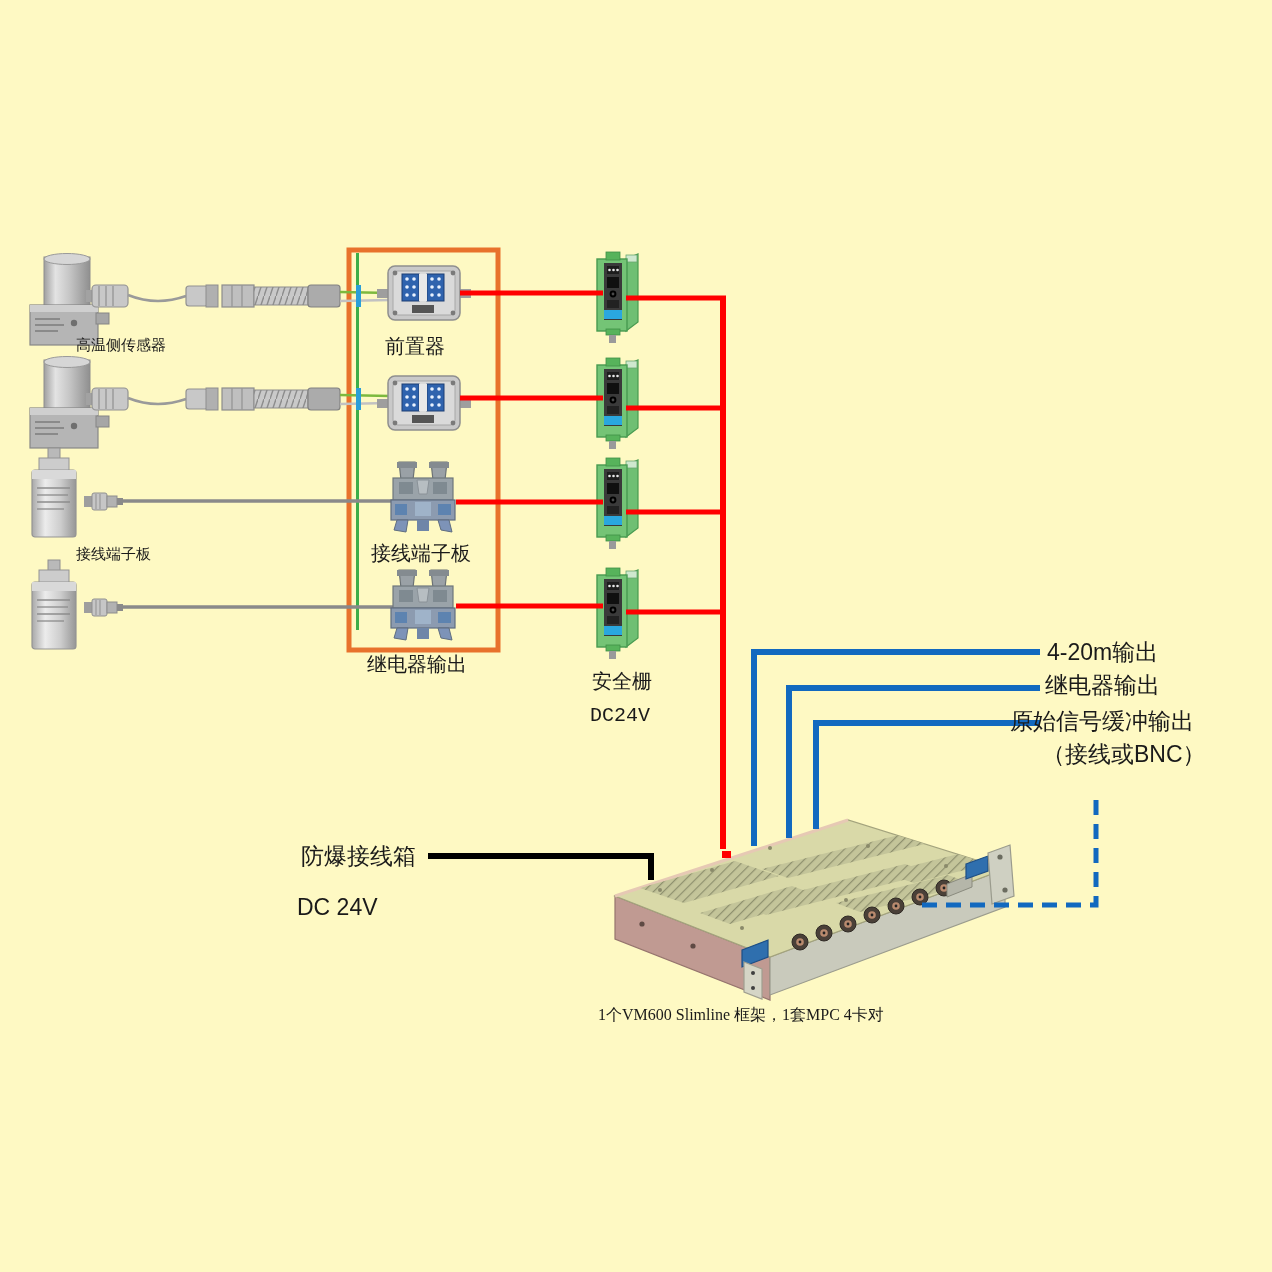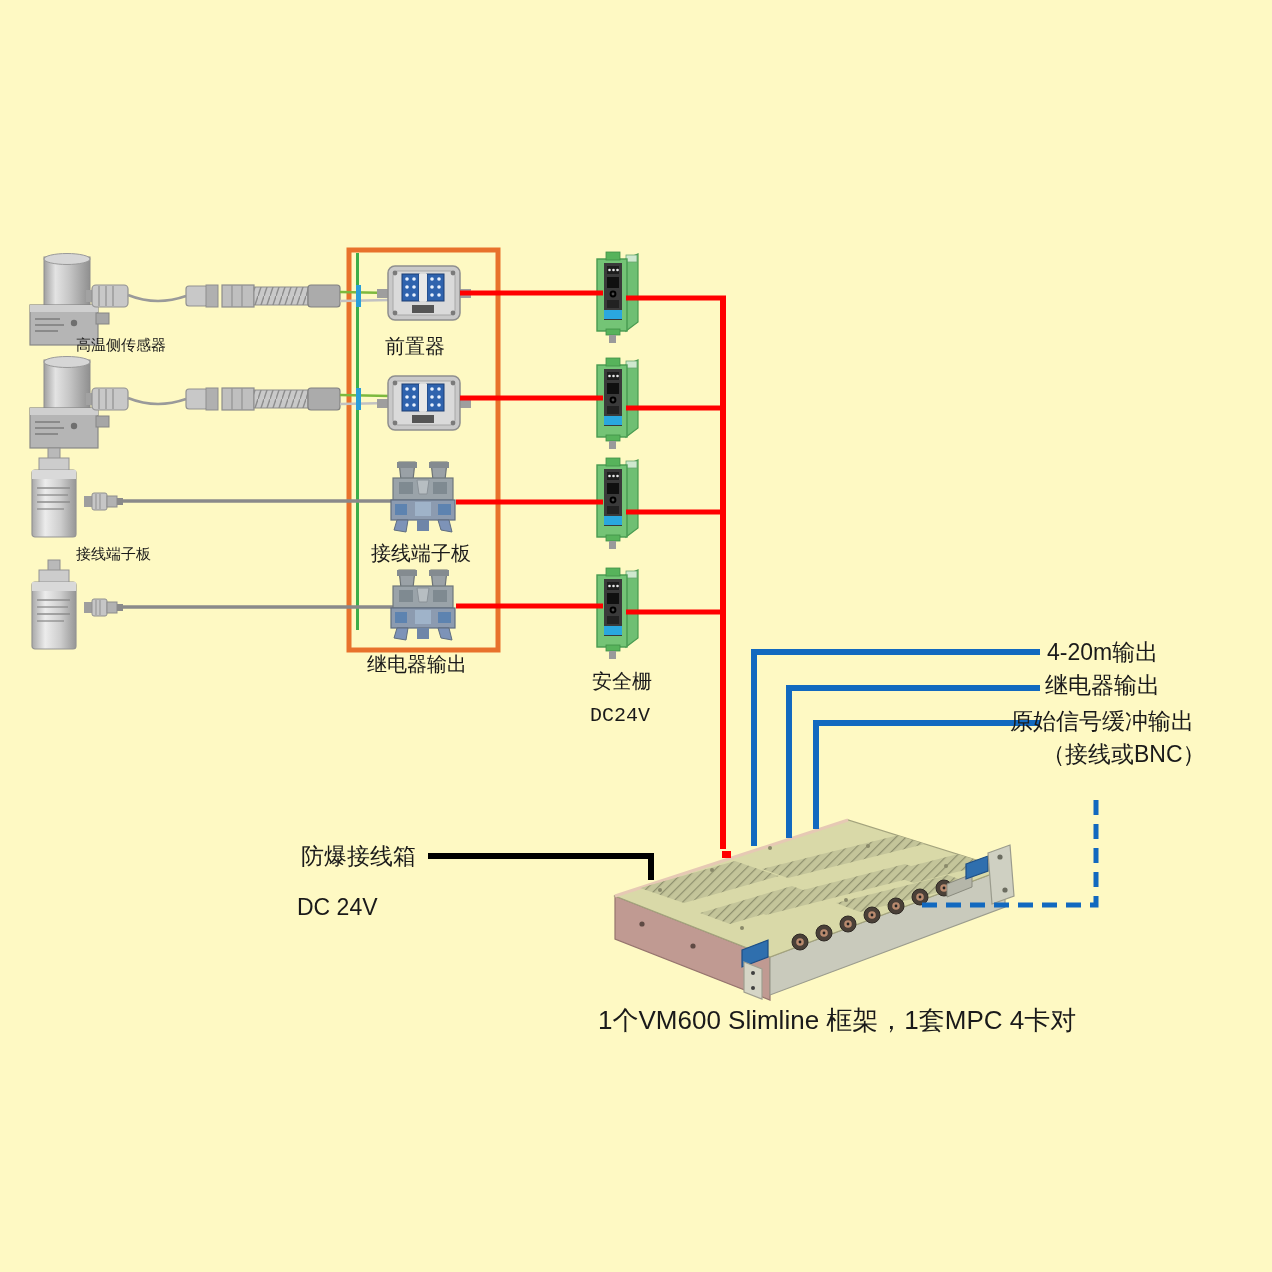--- a/index.html
+++ b/index.html
@@ -13,21 +13,21 @@
   #art{position:absolute;left:0;top:0;}
   .lbl{
     position:absolute;
     color:#1a1a1a;
     white-space:nowrap;
     line-height:1.15;
   }
   .lbl.small{font-size:15px;}
   .lbl.mid{font-size:20px;font-family:Liberation Mono, monospace;}
   .lbl.big{font-size:23px;}
-  .lbl.cap{font-size:26px;}
+  .lbl.cap{font-size:16px;font-family:Liberation Serif, serif;}
 
   
   .red-line{stroke:var(--c-signal,#ff0000);stroke-width:5;fill:none;}
   .red-bus{stroke:var(--c-signal,#ff0000);stroke-width:6;fill:none;}
   .blue-line{stroke:var(--c-output,#1269bf);stroke-width:6;fill:none;}
   .blue-dash{stroke:var(--c-output,#1269bf);stroke-width:5;fill:none;stroke-dasharray:15 9;}
   .black-line{stroke:var(--c-power,#000000);stroke-width:6;fill:none;}
   .orange-box{stroke:var(--c-enclosure,#e8722c);stroke-width:5;fill:none;}
   .green-line{stroke:var(--c-ground,#3cae4a);stroke-width:3;fill:none;}
 </style>

